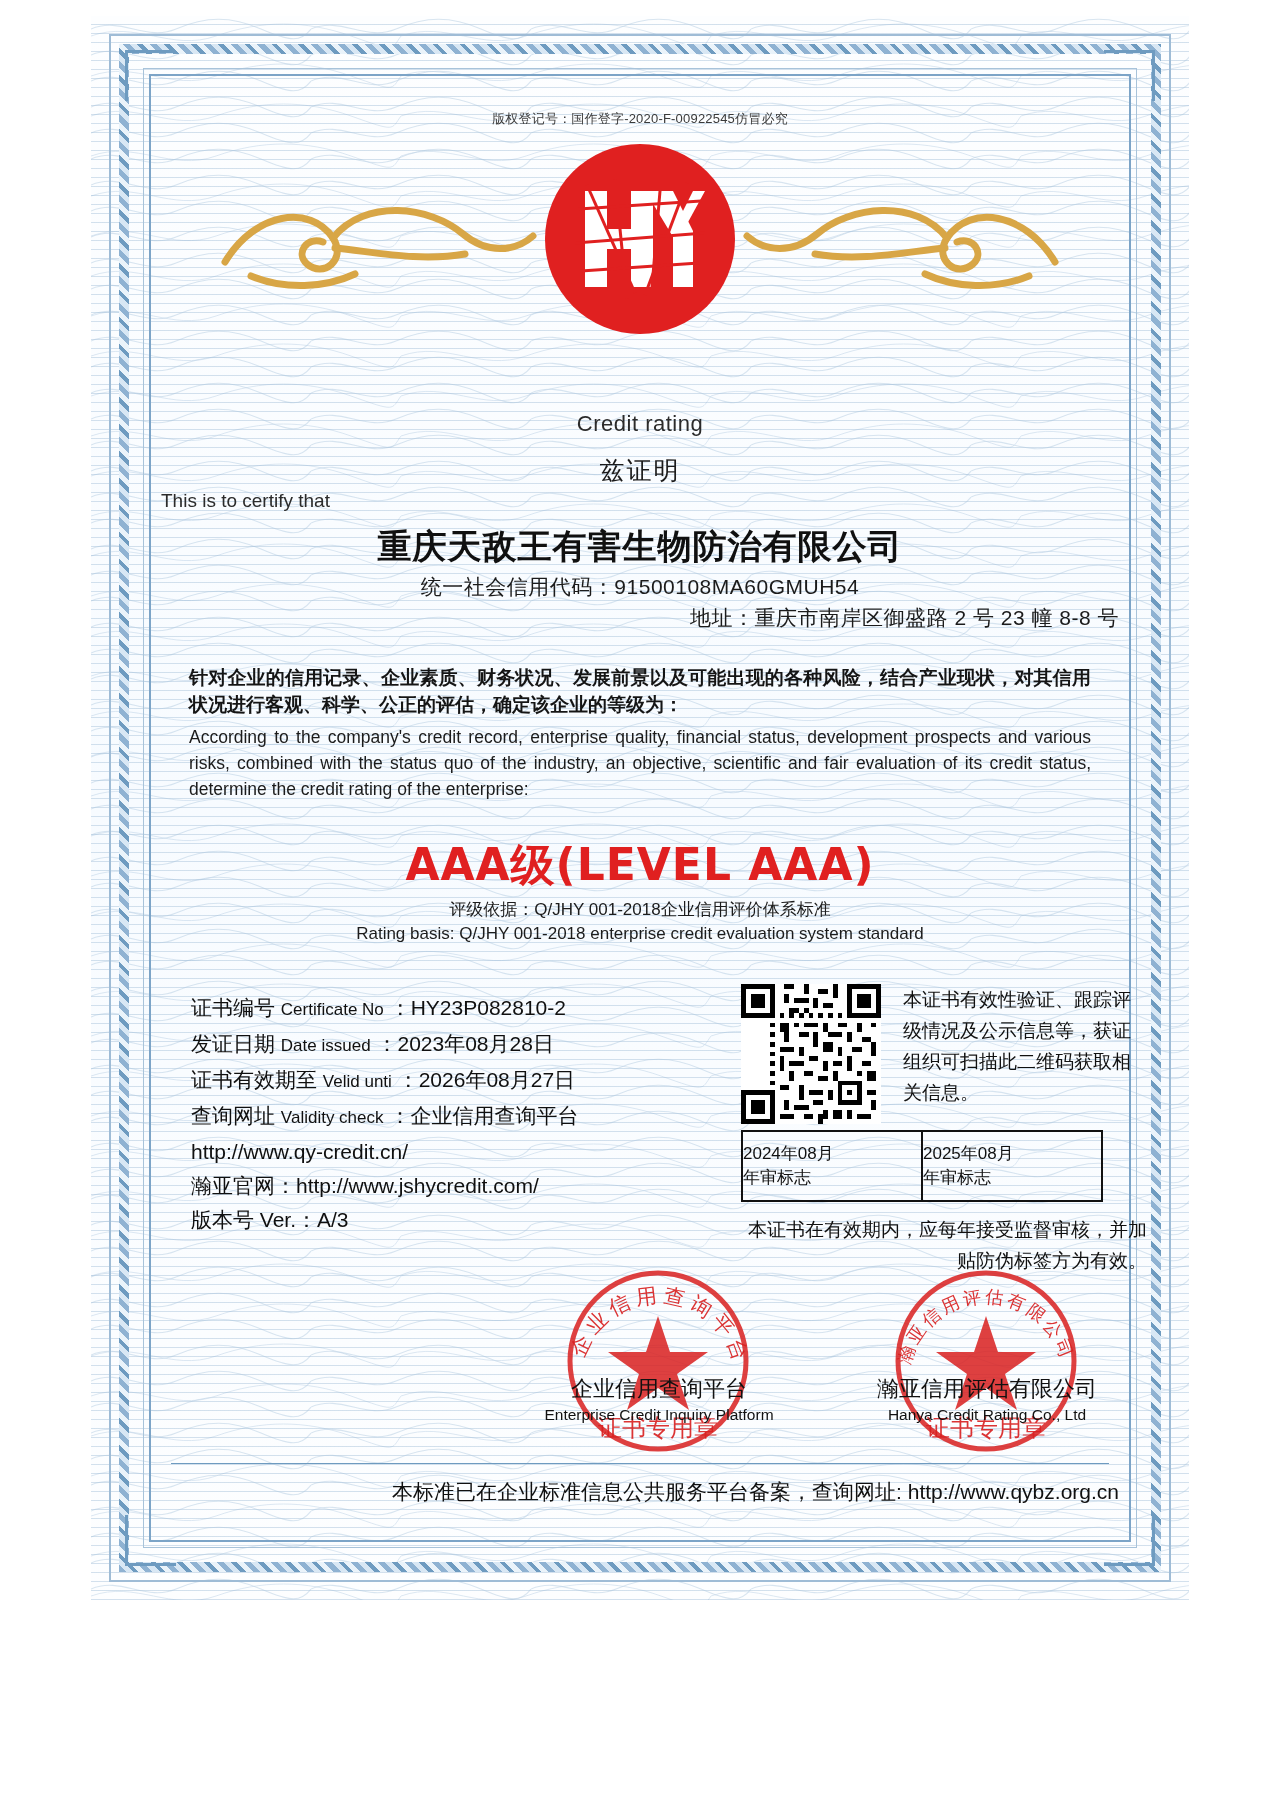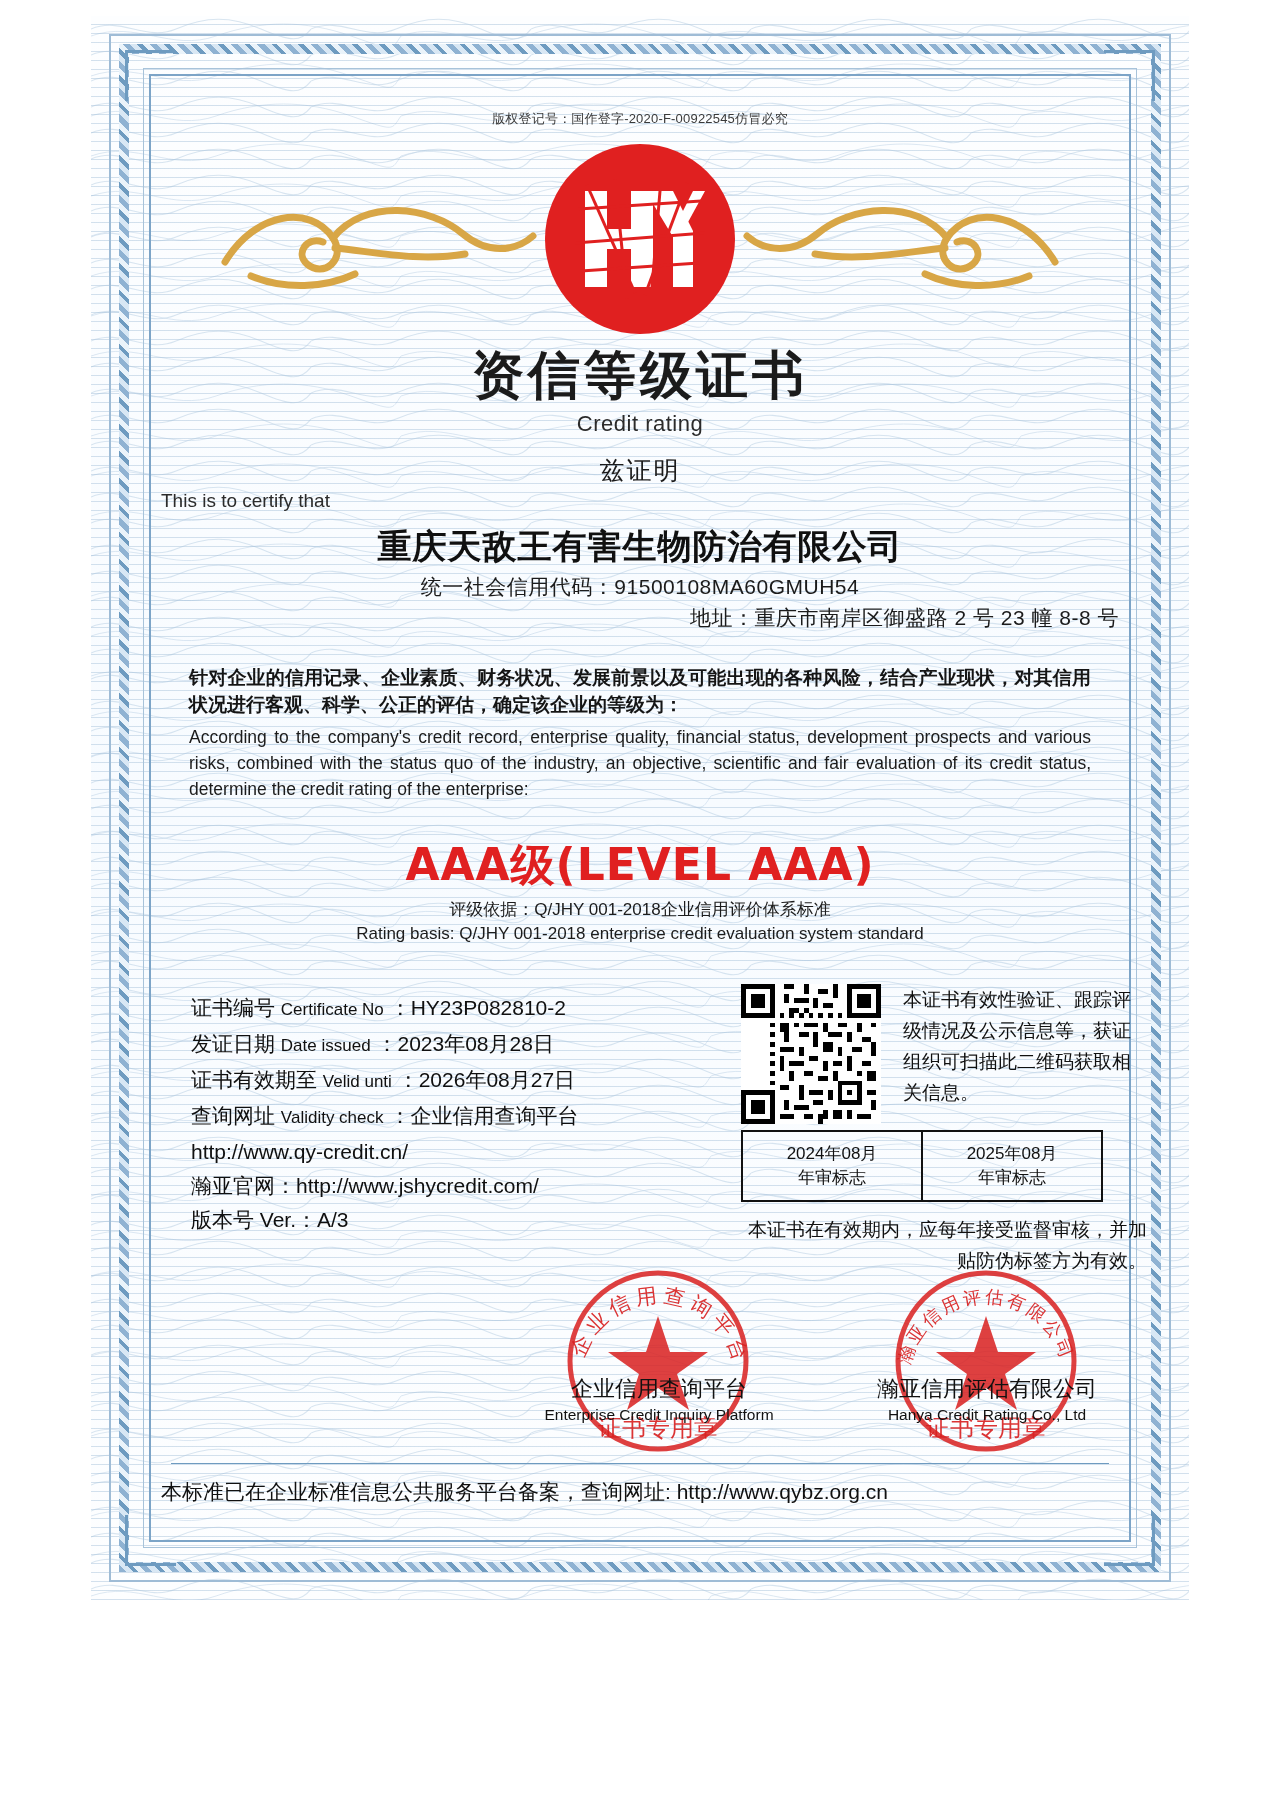--- a/index.html
+++ b/index.html
@@ -282,21 +282,20 @@
     left: 580px;
     display: flex;
     gap: 0;
   }
   .stamp-box {
     width: 178px;
     height: 68px;
     border: 2px solid #111;
     display: flex;
     flex-direction: column;
-    align-items: center;
     justify-content: center;
     font-size: 17px;
     color: #111;
     line-height: 24px;
   }
   .stamp-box + .stamp-box { border-left: none; }
 
   .annual-note {
     position: absolute;
     top: 1128px;
@@ -329,21 +328,21 @@
 
   .org1-cn { left: 348px; top: 1288px; }
   .org1-en { left: 348px; top: 1320px; }
   .org2-cn { left: 676px; top: 1288px; }
   .org2-en { left: 676px; top: 1320px; }
 
   .footer-note {
     position: absolute;
     left: 0; right: 0;
     bottom: 24px;
-    text-align: left;
+    text-align: right;
     font-size: 21px;
     color: #101010;
   }
   .divider {
     position: absolute;
     left: 10px;
     right: 10px;
     bottom: 66px;
     height: 1px;
     background: #6e9bc0;
@@ -415,21 +414,20 @@
             <path d="M6 92 L 124 84"></path>
             <path d="M40 0 L 52 120"></path>
             <path d="M86 0 L 76 120"></path>
             <path d="M12 6 L 60 114"></path>
             <path d="M112 4 L 70 116"></path>
           </g>
         </svg>
       </div>
     </div>
 
-    <div class="title-cn">资信等级证书</div>
     <div class="title-en">Credit rating</div>
     <div class="certify-cn">兹证明</div>
     <div class="certify-en">This is to certify that</div>
     <div class="company-name">重庆天敌王有害生物防治有限公司</div>
     <div class="company-code">统一社会信用代码：91500108MA60GMUH54</div>
     <div class="company-addr">地址：重庆市南岸区御盛路 2 号 23 幢 8-8 号</div>
 
     <div class="body-block">
       <div class="body-cn">针对企业的信用记录、企业素质、财务状况、发展前景以及可能出现的各种风险，结合产业现状，对其信用状况进行客观、科学、公正的评估，确定该企业的等级为：</div>
       <div class="body-en">According to the company's credit record, enterprise quality, financial status, development prospects and various risks, combined with the status quo of the industry, an objective, scientific and fair evaluation of its credit status, determine the credit rating of the enterprise:</div>

